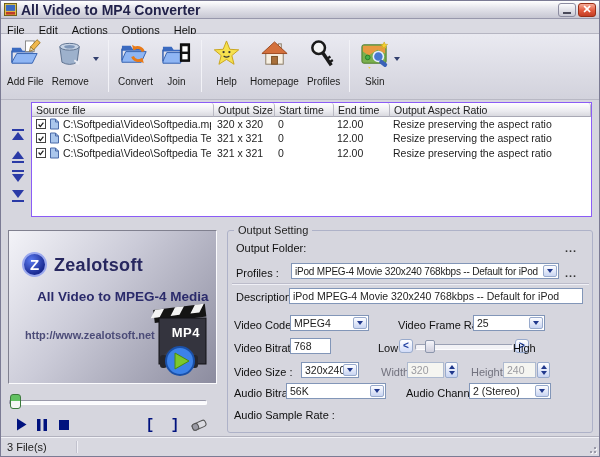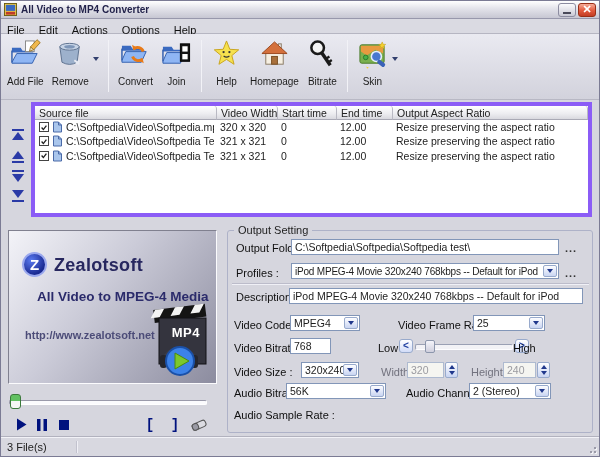--- a/index.html
+++ b/index.html
@@ -4,21 +4,21 @@
 <style>
   *{box-sizing:border-box;margin:0;padding:0}
   html,body{margin:0;background:#fff}
   body{font-family:"Liberation Sans",sans-serif}
   .window{position:relative;width:600px;height:457px;background:#d6d6de;border:1px solid #7b7b94;overflow:hidden}
 
   
   .titlebar{position:absolute;top:0;left:0;right:0;height:18px;display:flex;align-items:center;padding:0 3px;
     background:linear-gradient(#ffffff,#e3e3ea 45%,#c7c7d3);border-bottom:1px solid #9898ac}
   .app-icon{width:13px;height:13px;display:inline-flex}
-  .title{font-size:10px;font-weight:bold;color:#23234b;margin-left:4px;flex:1;white-space:nowrap}
+  .title{font-size:14px;font-weight:bold;color:#23234b;margin-left:4px;flex:1;white-space:nowrap}
   .tb-btn{width:18px;height:14px;border-radius:3px;margin-left:2px;display:inline-flex;align-items:center;justify-content:center;cursor:default}
   .btn-min{background:linear-gradient(#fbfbfd,#c9c9d5);border:1px solid #8c8ca0}
   .btn-min i{display:block;width:8px;height:2px;background:#4a4a5a;margin-top:6px}
   .btn-close{background:linear-gradient(#f6ab97,#e2593d 55%,#c33d24);border:1px solid #992e16;color:#fff;font-weight:bold;font-size:11px;line-height:1}
 
   
   .menubar{position:absolute;top:18px;left:0;right:0;height:15px;background:#dadae2;border-bottom:1px solid #b6b6c2;
     display:flex;align-items:center;font-size:11px;color:#111}
   .menu-item{padding:8px 8px 0 6px;white-space:nowrap;cursor:default}
   .menu-item .u{text-decoration:underline}
@@ -29,21 +29,21 @@
   .tool-btn{display:flex;flex-direction:column;align-items:center;padding:2px 4px 0;font-size:10px;color:#1c1c1c;cursor:default}
   .tool-btn svg{width:31px;height:31px;margin-bottom:4px}
   .tool-sep{width:1px;height:52px;background:#a9a9b8;border-right:1px solid #f2f2f7;margin:3px 5px 0 5px}
   .tool-dd{margin:20px 4px 0 0;width:0;height:0;border-left:3.5px solid transparent;border-right:3.5px solid transparent;border-top:4px solid #33406e;cursor:default}
 
   
   .nav-btn{position:absolute;left:9px;width:16px;height:12px;cursor:pointer}
   .nav-btn svg{width:16px;height:12px;display:block}
 
   
-  .listview{position:absolute;left:30px;top:101px;width:561px;height:115px;background:#fff;border:4px solid #8b5cf6;overflow:hidden}
+  .listview{position:absolute;left:30px;top:101px;width:561px;height:115px;background:#fff;border:1px solid #8b5cf6;overflow:hidden}
   .lv-header{display:flex;height:14px;font-size:10.5px;color:#222}
   .lv-h{background:linear-gradient(#ffffff,#ececf0 60%,#d9d9df);border-right:1px solid #b9b9c3;border-bottom:1px solid #a9a9b5;
     border-radius:3px 3px 0 0;padding:0 4px;display:flex;align-items:center;white-space:nowrap;overflow:hidden;cursor:default}
   .lv-row{display:flex;height:14.3px;align-items:center;font-size:10.5px;color:#1d1d1d;cursor:default}
   .cell{padding:0 3px;white-space:nowrap;overflow:hidden}
   .cb{width:10px;height:10px;min-width:10px;border:1px solid #444;background:#fff;margin:0 3px 0 2px;display:inline-flex;align-items:center;justify-content:center}
   .cb svg{width:9px;height:9px}
   .rowicon{width:11px;min-width:11px;height:12px;margin-right:3px;display:inline-flex}
 
   
@@ -193,21 +193,21 @@
             <rect x="13" y="18" width="6" height="8" fill="#a9703c" stroke="#7a4e22"></rect>
           </svg></span>
         <span class="tool-label">Homepage</span>
       </span>
       <span class="tool-btn">
         <span><svg viewBox="0 0 32 32">
             <circle cx="11" cy="9" r="6.5" fill="#f4f4f4" stroke="#1a1a1a" stroke-width="2.6"></circle>
             <path d="M15 14l9 13" stroke="#1a1a1a" stroke-width="3.6"></path>
             <path d="M19.5 20.5l3.6-2.5M22 24.2l3.6-2.5" stroke="#1a1a1a" stroke-width="2.4"></path>
           </svg></span>
-        <span class="tool-label">Bitrate</span>
+        <span class="tool-label">Profiles</span>
       </span>
       <span class="tool-sep"></span>
       <span class="tool-btn">
         <span><svg viewBox="0 0 32 32">
             <rect x="3" y="6" width="25" height="19" rx="2" fill="#7ab04e" stroke="#4a7a2a"></rect>
             <path d="M4 7h23v8l-8-4-9 6-6-4z" fill="#e89a40"></path>
             <circle cx="9" cy="19" r="2.4" fill="#48b048" stroke="#2a7a2a"></circle>
             <path d="M26 3l1 2.4 2.6.2-2 1.7.7 2.6-2.3-1.5-2.3 1.5.7-2.6-2-1.7 2.6-.2z" fill="#f6d02e" stroke="#c8a41e" stroke-width=".6"></path>
             <circle cx="20" cy="18" r="5.2" fill="#4878d0" stroke="#e8eefc" stroke-width="1.6"></circle>
             <rect x="22" y="21" width="9" height="4.5" rx="2" transform="rotate(38 23 22)" fill="#3a62b8"></rect>
@@ -241,21 +241,21 @@
         <svg viewBox="0 0 16 12" fill="#2a3aa6">
           <path d="M2 0h12l-6 8z"></path>
           <rect x="2" y="10" width="12" height="2"></rect>
         </svg>
       </span>
     </div>
 
   <div class="listview">
     <div class="lv-header" id="lv-header">
         <span class="lv-h" style="width: 182px;">Source file</span>
-        <span class="lv-h" style="width: 61px;">Video Width</span>
+        <span class="lv-h" style="width: 61px;">Output Size</span>
         <span class="lv-h" style="width: 59px;">Start time</span>
         <span class="lv-h" style="width: 56px;">End time</span>
         <span class="lv-h" style="flex: 1 1 0%;">Output Aspect Ratio</span>
       </div>
     <div id="lv-rows">
         <div class="lv-row">
           <span class="cell" style="width:182px;display:flex;align-items:center;padding-left:2px">
             <span class="cb">
               <svg viewBox="0 0 10 10">
                 <path d="M2 5l2.2 2.6L8 2.6" stroke="#1d1d1d" stroke-width="1.6" fill="none"></path>
@@ -373,41 +373,38 @@
           </g>
         </svg>
       </span>
     </div>
 
   <div class="groupbox"></div>
   <span class="group-label">Output Setting</span>
   <div class="gb-sep"></div>
 
   <span class="fl" style="left:235px;top:241px">Output Folder:</span>
-  <div class="ti" style="left:290px;top:238px;width:268px">
-      <span>C:\Softpedia\Softpedia\Softpedia test\</span>
-    </div>
   <span class="browse" style="left:564px;top:243px">...</span>
 
   <span class="fl" style="left:235px;top:266px">Profiles :</span>
   <div class="ti combo fit10" style="left:290px;top:262px;width:268px">
     <span>iPod MPEG-4 Movie 320x240 768kbps -- Default for iPod</span>
     <span class="combo-btn">
         <i class="arr-dn"></i>
       </span>
   </div>
   <span class="browse" style="left:564px;top:268px">...</span>
 
   <span class="fl" style="left:235px;top:290px">Description :</span>
   <div class="ti" style="left:288px;top:287px;width:294px">
       <span>iPod MPEG-4 Movie 320x240 768kbps -- Default for iPod</span>
     </div>
 
   <span class="fl" style="left:233px;top:318px">Video Codec :</span>
-  <div class="ti combo" style="left:289px;top:314px;width:70px">
+  <div class="ti combo" style="left:289px;top:314px;width:79px">
     <span>MPEG4</span>
     <span class="combo-btn">
         <i class="arr-dn"></i>
       </span>
   </div>
   <span class="fl" style="left:397px;top:318px">Video Frame Rate :</span>
   <div class="ti combo" style="left:472px;top:314px;width:72px">
     <span>25</span>
     <span class="combo-btn">
         <i class="arr-dn"></i>

